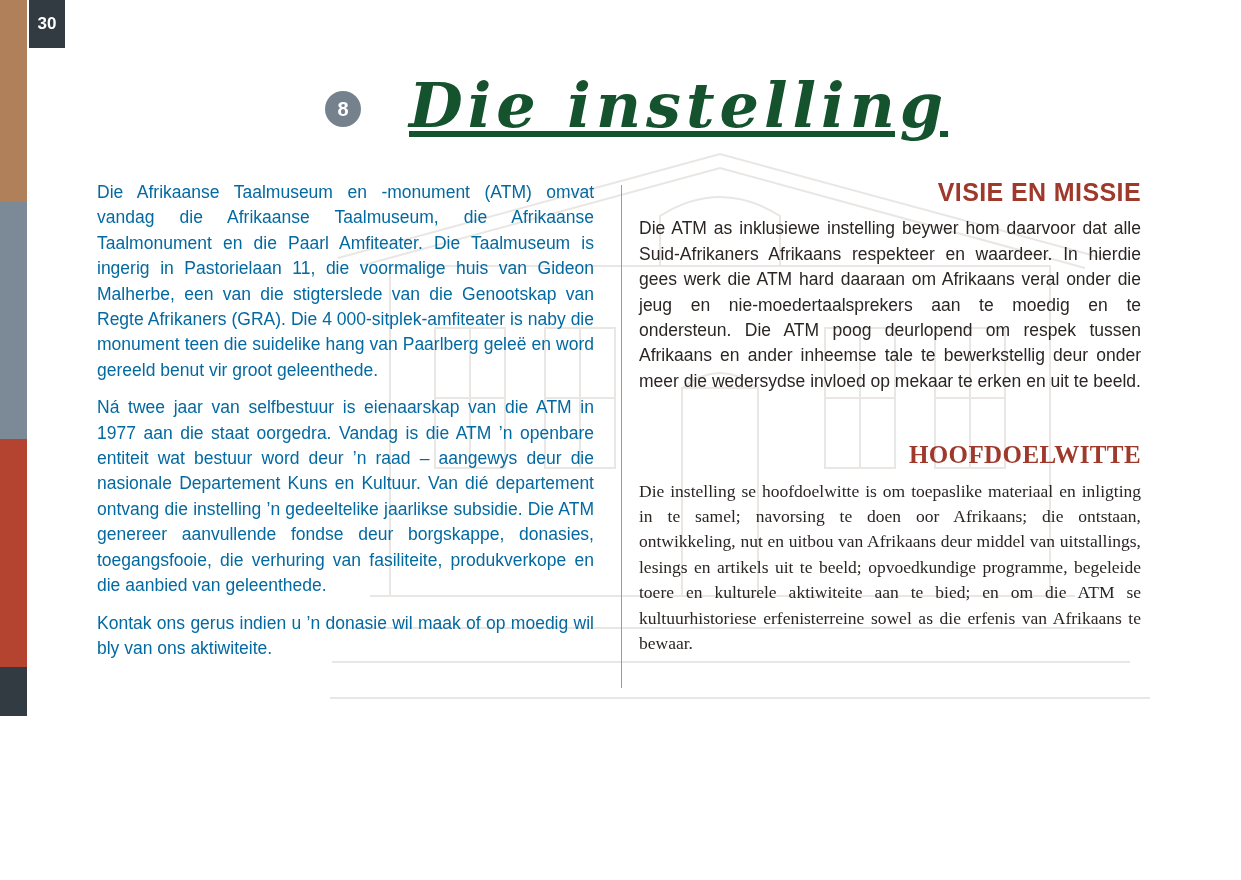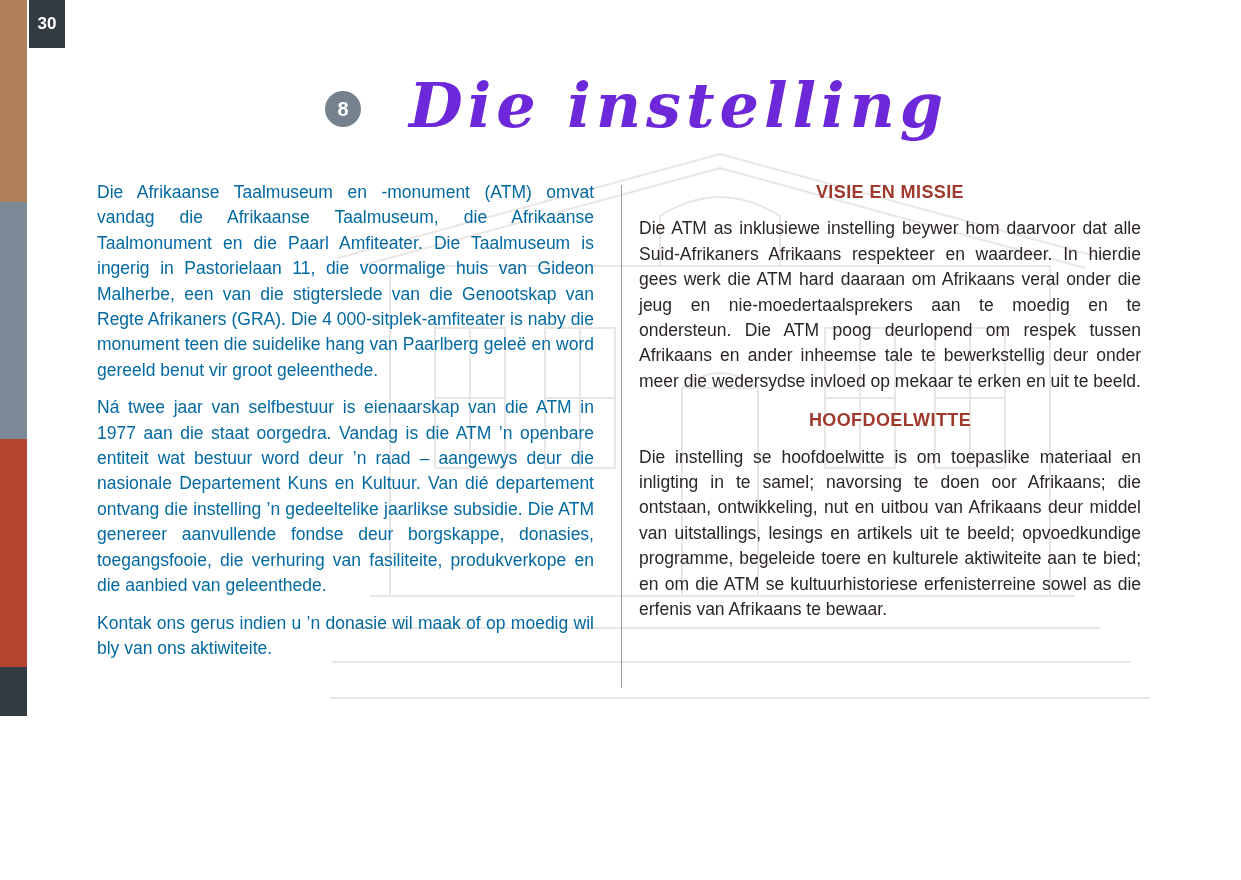--- a/index.html
+++ b/index.html
@@ -49,24 +49,24 @@
     font-size: 62px; letter-spacing: 5px;
     margin-left: 48px; white-space: nowrap;
   }
 
   
   .col { position: absolute; top: 180px; font-size: 17.5px; line-height: 25.4px; text-align: justify; }
   .col-left  { left: 97px;  width: 497px; }
   .col-right { left: 639px; width: 502px; }
   .col p { margin-bottom: 12px; }
   .col h2 {
-    font-size: 18px; font-weight: bold; letter-spacing: 0.4px;
-    margin-bottom: 11px; text-align: center;
+    font-size: 25px; font-weight: bold; letter-spacing: 0.4px;
+    margin-bottom: 11px; text-align: right;
   }
-  .section + .section { margin-top: 14px; }
+  .section + .section { margin-top: 48px; font-family: Liberation Serif, serif; }
 
   .divider {
     position: absolute; left: 621px; top: 185px;
     width: 1px; height: 503px;
   }
 
   
   .photo-strip {
     position: absolute; left: 30px; top: 735px;
     width: 1211px; height: 100px;
@@ -124,21 +124,21 @@
     <line x1="40" y1="458" x2="745" y2="458"></line>
     <line x1="20" y1="490" x2="770" y2="490"></line>
     <line x1="2" y1="524" x2="800" y2="524"></line>
     <line x1="0" y1="560" x2="820" y2="560"></line>
   </svg>
 
   <div class="chapter-header">
     <div class="chapter-badge" style="background-color: rgb(117, 130, 141);">
       <span>8</span>
     </div>
-    <div class="chapter-title" style="color: #6d28d9;">Die instelling</div>
+    <div class="chapter-title" style="color: #14532d; text-decoration: underline;">Die instelling</div>
   </div>
 
   <div class="col col-left" style="color: #0369a1;">
     <p>Die Afrikaanse Taalmuseum en -monument (ATM) omvat vandag die Afrikaanse Taalmuseum, die Afrikaanse Taalmonument en die Paarl Amfiteater. Die Taalmuseum is ingerig in Pastorielaan 11, die voormalige huis van Gideon Malherbe, een van die stigterslede van die Genootskap van Regte Afrikaners (GRA). Die 4&nbsp;000-sitplek-amfiteater is naby die monument teen die suidelike hang van Paarlberg geleë en word gereeld benut vir groot geleenthede.</p>
     <p>Ná twee jaar van selfbestuur is eienaarskap van die ATM in 1977 aan die staat oorgedra. Vandag is die ATM ’n openbare entiteit wat bestuur word deur ’n raad – aangewys deur die nasionale Departement Kuns en Kultuur. Van dié departement ontvang die instelling ’n gedeeltelike jaarlikse subsidie. Die ATM genereer aanvullende fondse deur borgskappe, donasies, toegangsfooie, die verhuring van fasiliteite, produkverkope en die aanbied van geleenthede.</p>
     <p>Kontak ons gerus indien u ’n donasie wil maak of op moedig wil bly van ons aktiwiteite.</p>
   </div>
 
   <div class="divider" style="background-color: rgb(155, 155, 155);"></div>
 

